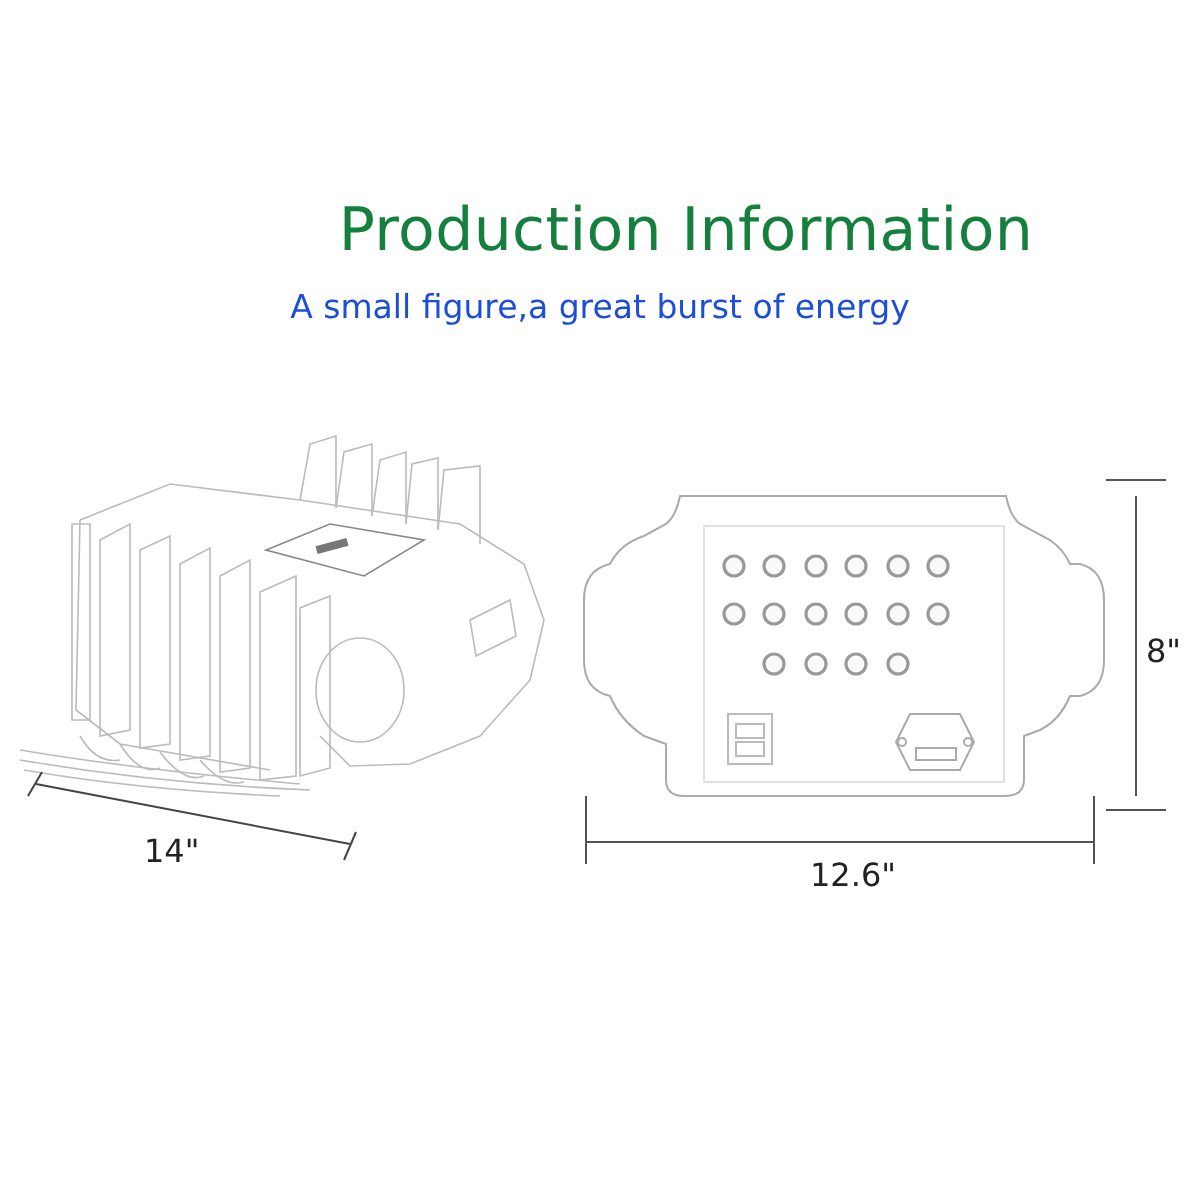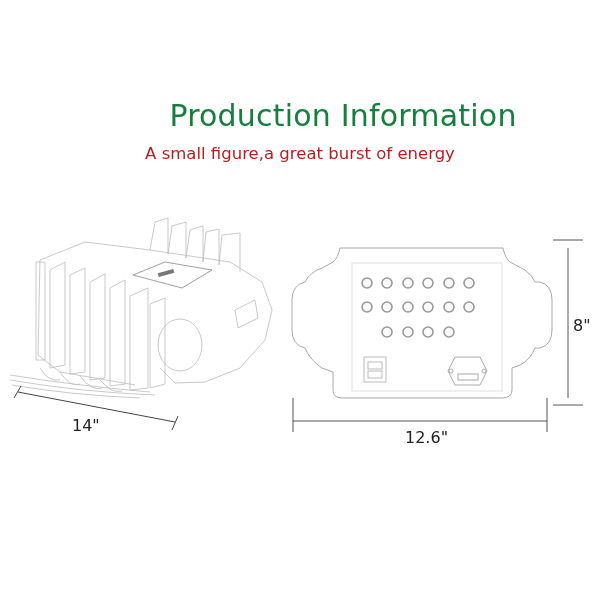--- a/index.html
+++ b/index.html
@@ -1,18 +1,18 @@
 <!DOCTYPE html>
 <html><head>
 <meta charset="utf-8">
 <style>
   html, body { margin:0; padding:0; background:#fff; }
   body { width:600px; height:600px; position:relative; overflow:hidden; font-family:"DejaVu Sans", sans-serif; }
   .title { position:absolute; left:0; width:600px; top:98px; text-align:center; font-size:30px; color:#15803d; letter-spacing:0.2px;margin-left:43px; }
-  .subtitle { position:absolute; left:0; width:600px; top:144px; text-align:center; font-size:16.5px; color:#b91c1c; }
+  .subtitle { position:absolute; left:0; width:600px; top:144px; text-align:center; font-size:16.5px; color:#1d4ed8; }
   .dim { position:absolute; font-size:16px; color:#222; }
   svg.art { position:absolute; left:0; top:0; }
 </style>
 </head>
 <body>
 
 <div class="title">Production Information</div>
 <div class="subtitle">A small figure,a great burst of energy</div>
 
 <svg class="art" width="600" height="600" viewBox="0 0 600 600">

